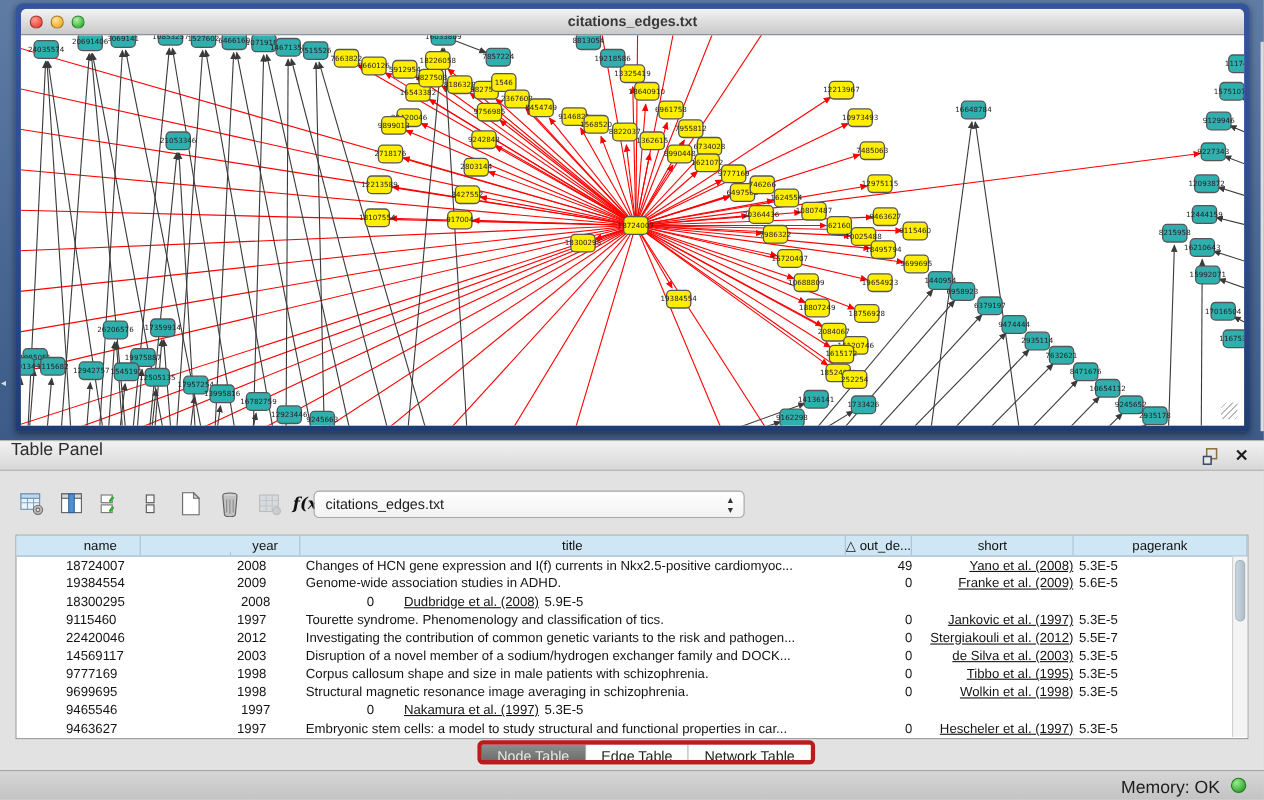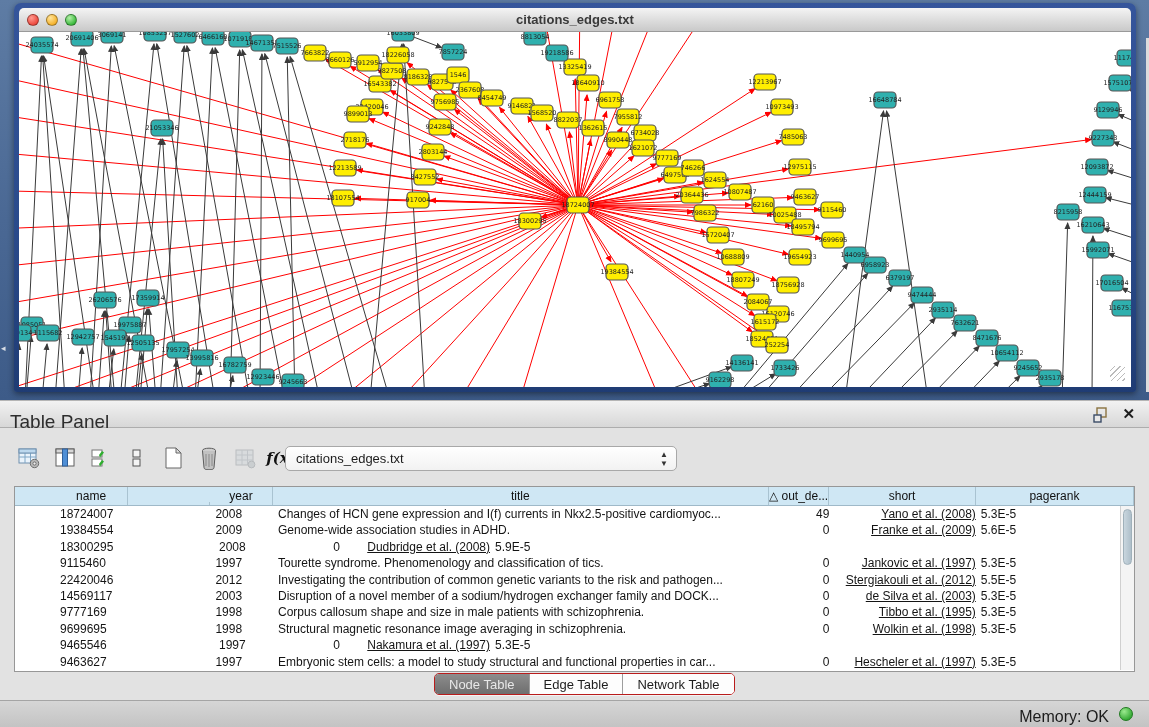--- a/index.html
+++ b/index.html
@@ -31,21 +31,21 @@
   .net-canvas svg { display:block; }
   .resize-handle { position:absolute; right:6px; bottom:6px; width:15px; height:15px;
                    background:repeating-linear-gradient(135deg, transparent 0 3px, #aaa 3px 4px);
                    opacity:.8; }
 
   
   .table-panel { position:absolute; left:0; top:400px; width:1149px; height:300px; background:#e2e2e2; }
   .panel-header { position:absolute; left:0; top:0; width:100%; height:28px;
                   background:linear-gradient(180deg,#f2f2f2,#d7d7d7);
                   border-top:1px solid #b5b5b5; border-bottom:1px solid #adadad; }
-  .panel-title { position:absolute; left:10px; top:10px; font-size:19px; color:#2d2d2d; }
+  .panel-title { position:absolute; left:10px; top:0; font-size:16px; color:#2d2d2d; }
   .panel-float { position:absolute; right:40px; top:6px; width:16px; height:16px; cursor:pointer; }
   .panel-close { position:absolute; right:14px; top:4px; font-size:15px; font-weight:bold; color:#1d1d1d; cursor:pointer; }
 
   .toolbar { position:absolute; left:16px; top:42px; height:32px; display:flex; align-items:center; gap:10px; }
   .tb-icon { width:26px; height:26px; display:flex; align-items:center; justify-content:center; cursor:pointer; }
   .tb-icon.disabled { opacity:.45; cursor:default; }
   .fx { font-size:15px; color:#111; font-style:italic; font-weight:bold; font-family:"DejaVu Serif", serif; }
 
   .table-select { position:absolute; left:285px; top:46px; width:392px; height:25px;
                   background:linear-gradient(180deg,#ffffff,#f2f2f2);
@@ -63,21 +63,21 @@
   .grid-row .c { font-size:12px; color:#141414; line-height:16px; padding-left:5px;
                  overflow:hidden; white-space:nowrap; }
   .c.center { text-align:right; padding-left:0;text-decoration:underline; }
   .col0{width:75px;margin-left:40px;} .col1{width:84px;margin-top:15px;} .col2{width:64px;} .col3{width:508px;}
   .col4{width:62px;text-align:right;} .col5{width:150px;} .col6{width:162px;}
   .vscroll { position:absolute; right:0; top:19px; width:14px; height:164px; background:#f4f4f4; border-left:1px solid #d0d0d0; }
   .vthumb { position:absolute; left:2px; top:3px; width:9px; height:56px; border-radius:5px;
             background:linear-gradient(90deg,#c9d6de,#aebfca); border:1px solid #9fb0ba; }
 
   .tabs { position:absolute; left:434px; top:273px; height:22px; display:flex;
-          border:1px solid #b91c1c; border-radius:5px; overflow:hidden; background:#ffffff;
+          border:4px solid #b91c1c; border-radius:5px; overflow:hidden; background:#ffffff;
           box-shadow:0 1px 0 rgba(255,255,255,.6); }
   .tab { font-size:13px; padding:0 14px; line-height:21px; color:#1e1e1e; cursor:pointer;
          border-right:1px solid #9d9d9d; background:#fdfdfd; }
   .tab:last-child { border-right:none; }
   .tab.active { background:linear-gradient(180deg,#8d8d8d,#6e6e6e); color:#e8e8e8; }
 
   
   .status-bar { position:absolute; left:0; top:700px; width:1149px; height:27px;
                 background:linear-gradient(180deg,#d6d6d6,#c3c3c3); border-top:1px solid #a5a5a5; }
   .mem-label { position:absolute; right:40px; top:7px; font-size:16px; color:#1c1c1c; }
@@ -849,21 +849,21 @@
           <div class="c col5 center">Jankovic et al. (1997)</div>
           <div class="c col6">5.3E-5</div>
         </div>
         <div class="grid-row">
           <div class="c col0">22420046</div>
           <div class="c col1">2</div>
           <div class="c col2">2012</div>
           <div class="c col3">Investigating the contribution of common genetic variants to the risk and pathogen...</div>
           <div class="c col4">0</div>
           <div class="c col5 center">Stergiakouli et al. (2012)</div>
-          <div class="c col6">5.5E-5</div>
+          <div class="c col6">5.5E-7</div>
         </div>
         <div class="grid-row">
           <div class="c col0">14569117</div>
           <div class="c col1">2</div>
           <div class="c col2">2003</div>
           <div class="c col3">Disruption of a novel member of a sodium/hydrogen exchanger family and DOCK...</div>
           <div class="c col4">0</div>
           <div class="c col5 center">de Silva et al. (2003)</div>
           <div class="c col6">5.3E-5</div>
         </div>

